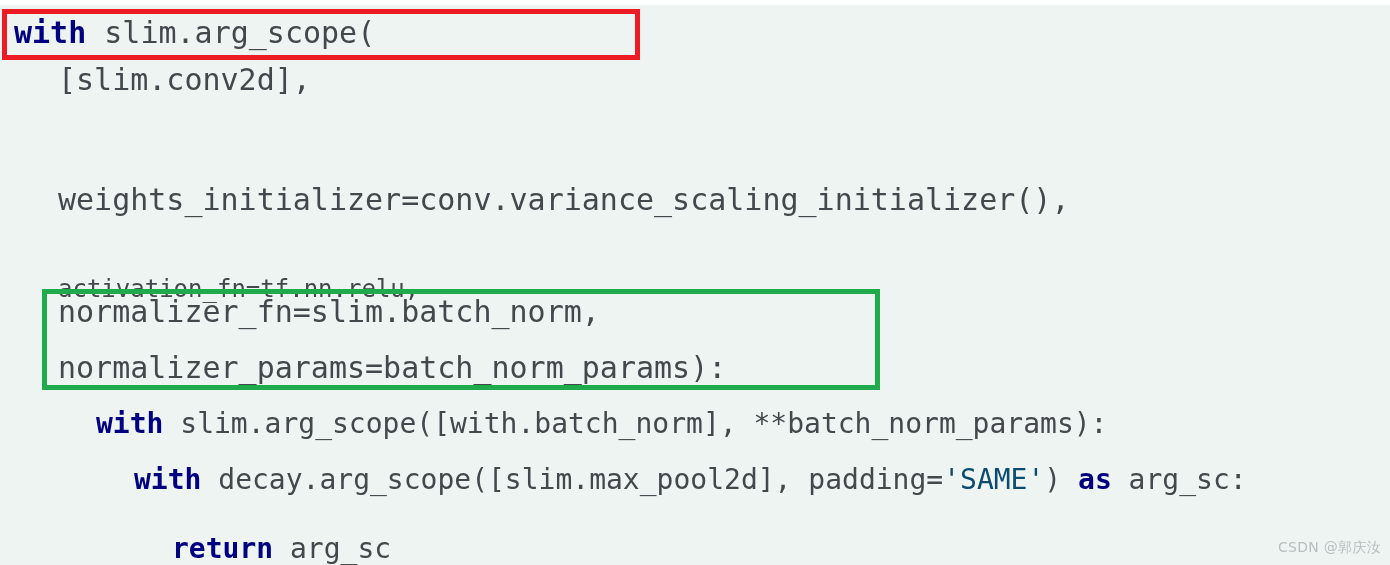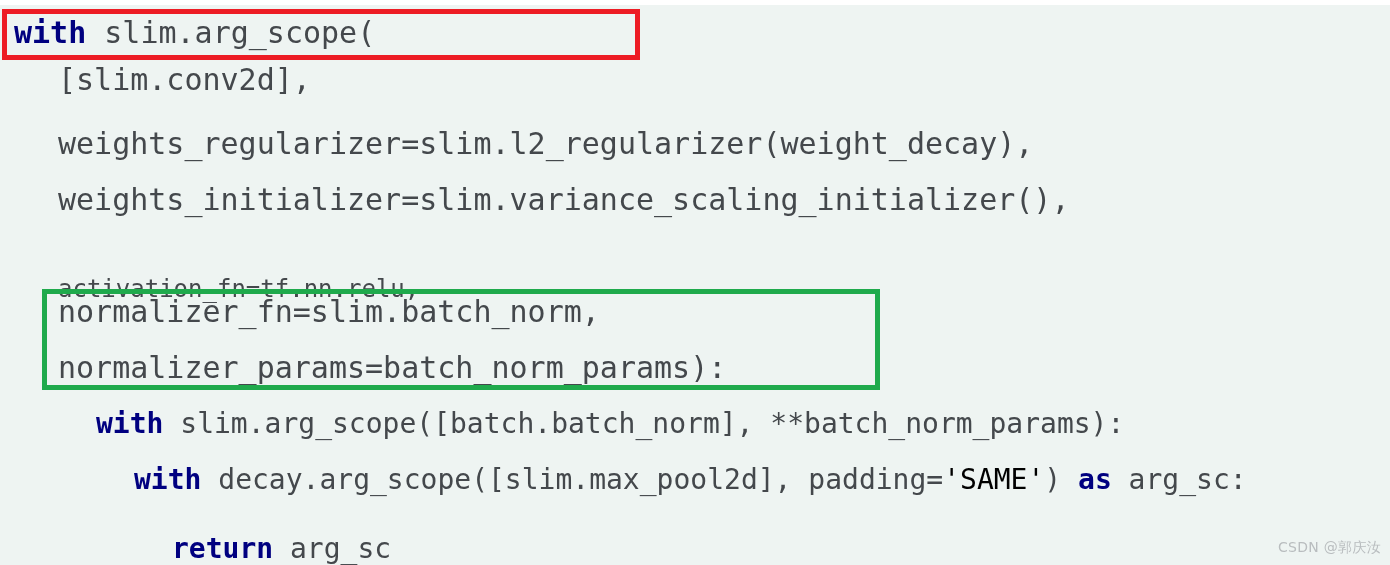--- a/index.html
+++ b/index.html
@@ -34,21 +34,21 @@
     font-family: "DejaVu Sans Mono", monospace;
     color: #44484c;
     letter-spacing: 0px;
     line-height: 1;
   }
   .kw {
     color: #000080;
     font-weight: 600;
   }
   .str {
-    color: #000000;
+    color: #0c4a6e;
   }
   
   .l1 { left: 14px;  top: 13px;  font-size: 30px; }
   .l2 { left: 58px;  top: 60px;  font-size: 30px; }
   .l3 { left: 58px;  top: 124px; font-size: 30px; }
   .l4 { left: 58px;  top: 180px; font-size: 30px; }
   .l5 { left: 58px;  top: 248px; font-size: 24px; margin-top: 24px; }
   .l6 { left: 58px;  top: 292px; font-size: 30px; }
   .l7 { left: 58px;  top: 348px; font-size: 30px; }
   .l8 { left: 96px;  top: 405px; font-size: 28px; }
@@ -90,31 +90,30 @@
 <body>
 
 <div id="screenshot">
 
   <div id="code-surface">
 
     <div class="code-line l1"><span class="kw">with</span><span> slim.arg_scope(</span></div>
 
     <div class="code-line l2">[slim.conv2d],</div>
 
-    <div class="code-line l3">weights_regularizer=slim.l2_regularizer(weight_decay),</div>
 
-    <div class="code-line l4">weights_initializer=slim.variance_scaling_initializer(),</div>
+    <div class="code-line l4">weights_initializer=conv.variance_scaling_initializer(),</div>
 
     <div class="code-line l5">activation_fn=tf.nn.relu,</div>
 
     <div class="code-line l7">normalizer_params=batch_norm_params):</div>
 
     <div class="code-line l6">normalizer_fn=slim.batch_norm,</div>
 
-    <div class="code-line l8"><span class="kw">with</span><span> slim.arg_scope([batch.batch_norm], **batch_norm_params):</span></div>
+    <div class="code-line l8"><span class="kw">with</span><span> slim.arg_scope([with.batch_norm], **batch_norm_params):</span></div>
 
     <div class="code-line l9"><span class="kw">with</span><span> decay.arg_scope([slim.max_pool2d], padding=</span><span class="str">'SAME'</span><span>) </span><span class="kw">as</span><span> arg_sc:</span></div>
 
     <div class="code-line l10"><span class="kw">return</span><span> arg_sc</span></div>
 
     <div class="annot-box" id="red-box"></div>
 
     <div class="annot-box" id="green-box"></div>
 
     <div id="watermark">CSDN @郭庆汝</div>

